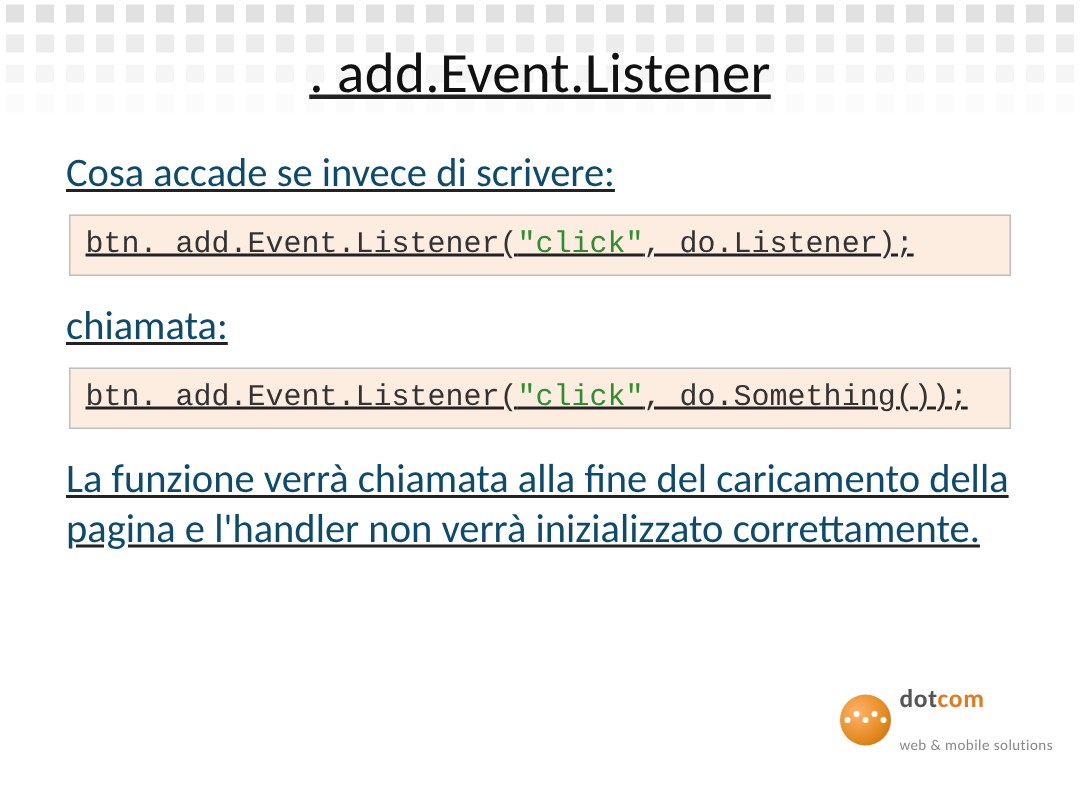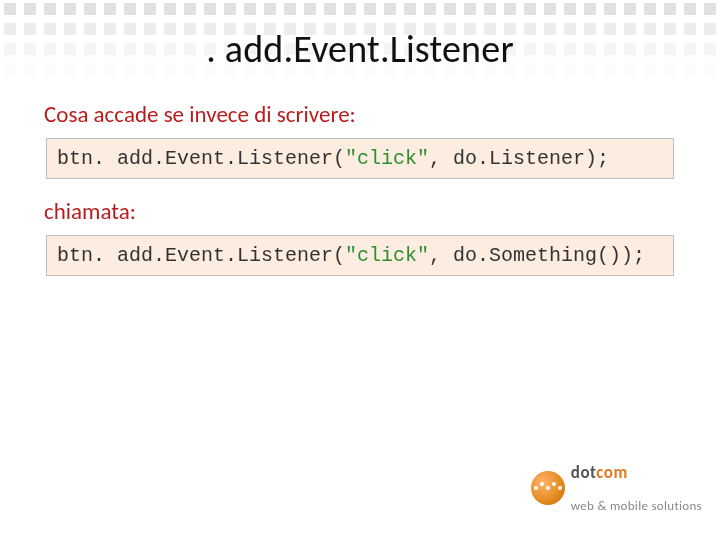--- a/index.html
+++ b/index.html
@@ -16,51 +16,52 @@
     height: 86px;
     background: #fff;
     opacity: 1;
   }
   .bg-grid svg { display: block; }
   .slide {
     position: relative;
     width: 720px;
     height: 518px;
     padding: 20px 44px 0 44px;
+    text-decoration: underline;
   }
   .title {
     font-size: 38px;
     font-weight: 400;
     text-align: center;
     margin-top: 6px;
     margin-bottom: 28px;
     letter-spacing: 0.2px;
     color: #111;
   }
   .para {
-    font-size: 23px;
+    font-size: 27px;
     line-height: 1.22;
     margin-bottom: 10px;
-    color: #b91c1c;
+    color: #0c4a6e;
   }
   .codebox {
     background: #fdece0;
     border: 1px solid #bfbfbf;
     padding: 8px 10px;
     font-family: Consolas, "Courier New", monospace;
     font-size: 20px;
     white-space: pre;
     margin: 6px 2px 18px 2px;
     color: #333;
   }
   .codebox .str { color: #2e8f2e; }
   .logo {
     position: absolute;
     right: 18px;
-    bottom: 6px;
+    bottom: 16px;
     display: flex;
     align-items: center;
     gap: 6px;
   }
   .logo-mark {
     width: 34px; height: 34px;
     border-radius: 50%;
     background: radial-gradient(circle at 35% 35%, #ffb26b, #e38a1f 60%, #b76600 100%);
     position: relative;
   }
@@ -70,21 +71,21 @@
     gap: 2px;
   }
   .logo-dots span {
     width: 4px; height: 4px; border-radius: 50%; background: #fff;
   }
   .logo-dots span:nth-child(2) { margin-top: -8px; }
   .logo-dots span:nth-child(4) { margin-top: -8px; }
   .logo-text { display: flex; flex-direction: column; line-height: 1; }
   .logo-word { font-size: 17px; font-weight: 600; color: #555; letter-spacing: 0.5px; }
   .logo-word .orange { color: #e07b1f; }
-  .logo-sub { font-size: 13px; color: #888; letter-spacing: 0.3px; margin-top: 18px; }
+  .logo-sub { font-size: 10px; color: #888; letter-spacing: 0.3px; margin-top: 18px; }
 </style>
 </head>
 <body>
 
 <div class="bg-grid">
   <svg width="720" height="86" viewBox="0 0 720 86">
     <defs>
       <linearGradient id="fade" x1="0" y1="0" x2="0" y2="1">
         <stop offset="0" stop-color="#bdbdbd" stop-opacity="0.55"></stop>
         <stop offset="1" stop-color="#bdbdbd" stop-opacity="0.0"></stop>
@@ -254,20 +255,21 @@
   <h1 class="title">. add.Event.Listener</h1>
 
   <p class="para">Cosa accade se invece di scrivere:</p>
 
   <div class="codebox"><span>btn. add.Event.Listener(</span><span class="str">"click"</span><span>, do.Listener);</span></div>
 
   <p class="para">chiamata:</p>
 
   <div class="codebox"><span>btn. add.Event.Listener(</span><span class="str">"click"</span><span>, do.Something());</span></div>
 
+  <p class="para">La funzione verrà chiamata alla fine del caricamento della pagina e l'handler non verrà inizializzato correttamente.</p>
 
   <div class="logo">
     <div class="logo-mark">
       <div class="logo-dots">
         <span></span>
           <span></span>
           <span></span>
           <span></span>
           <span></span>
       </div>

